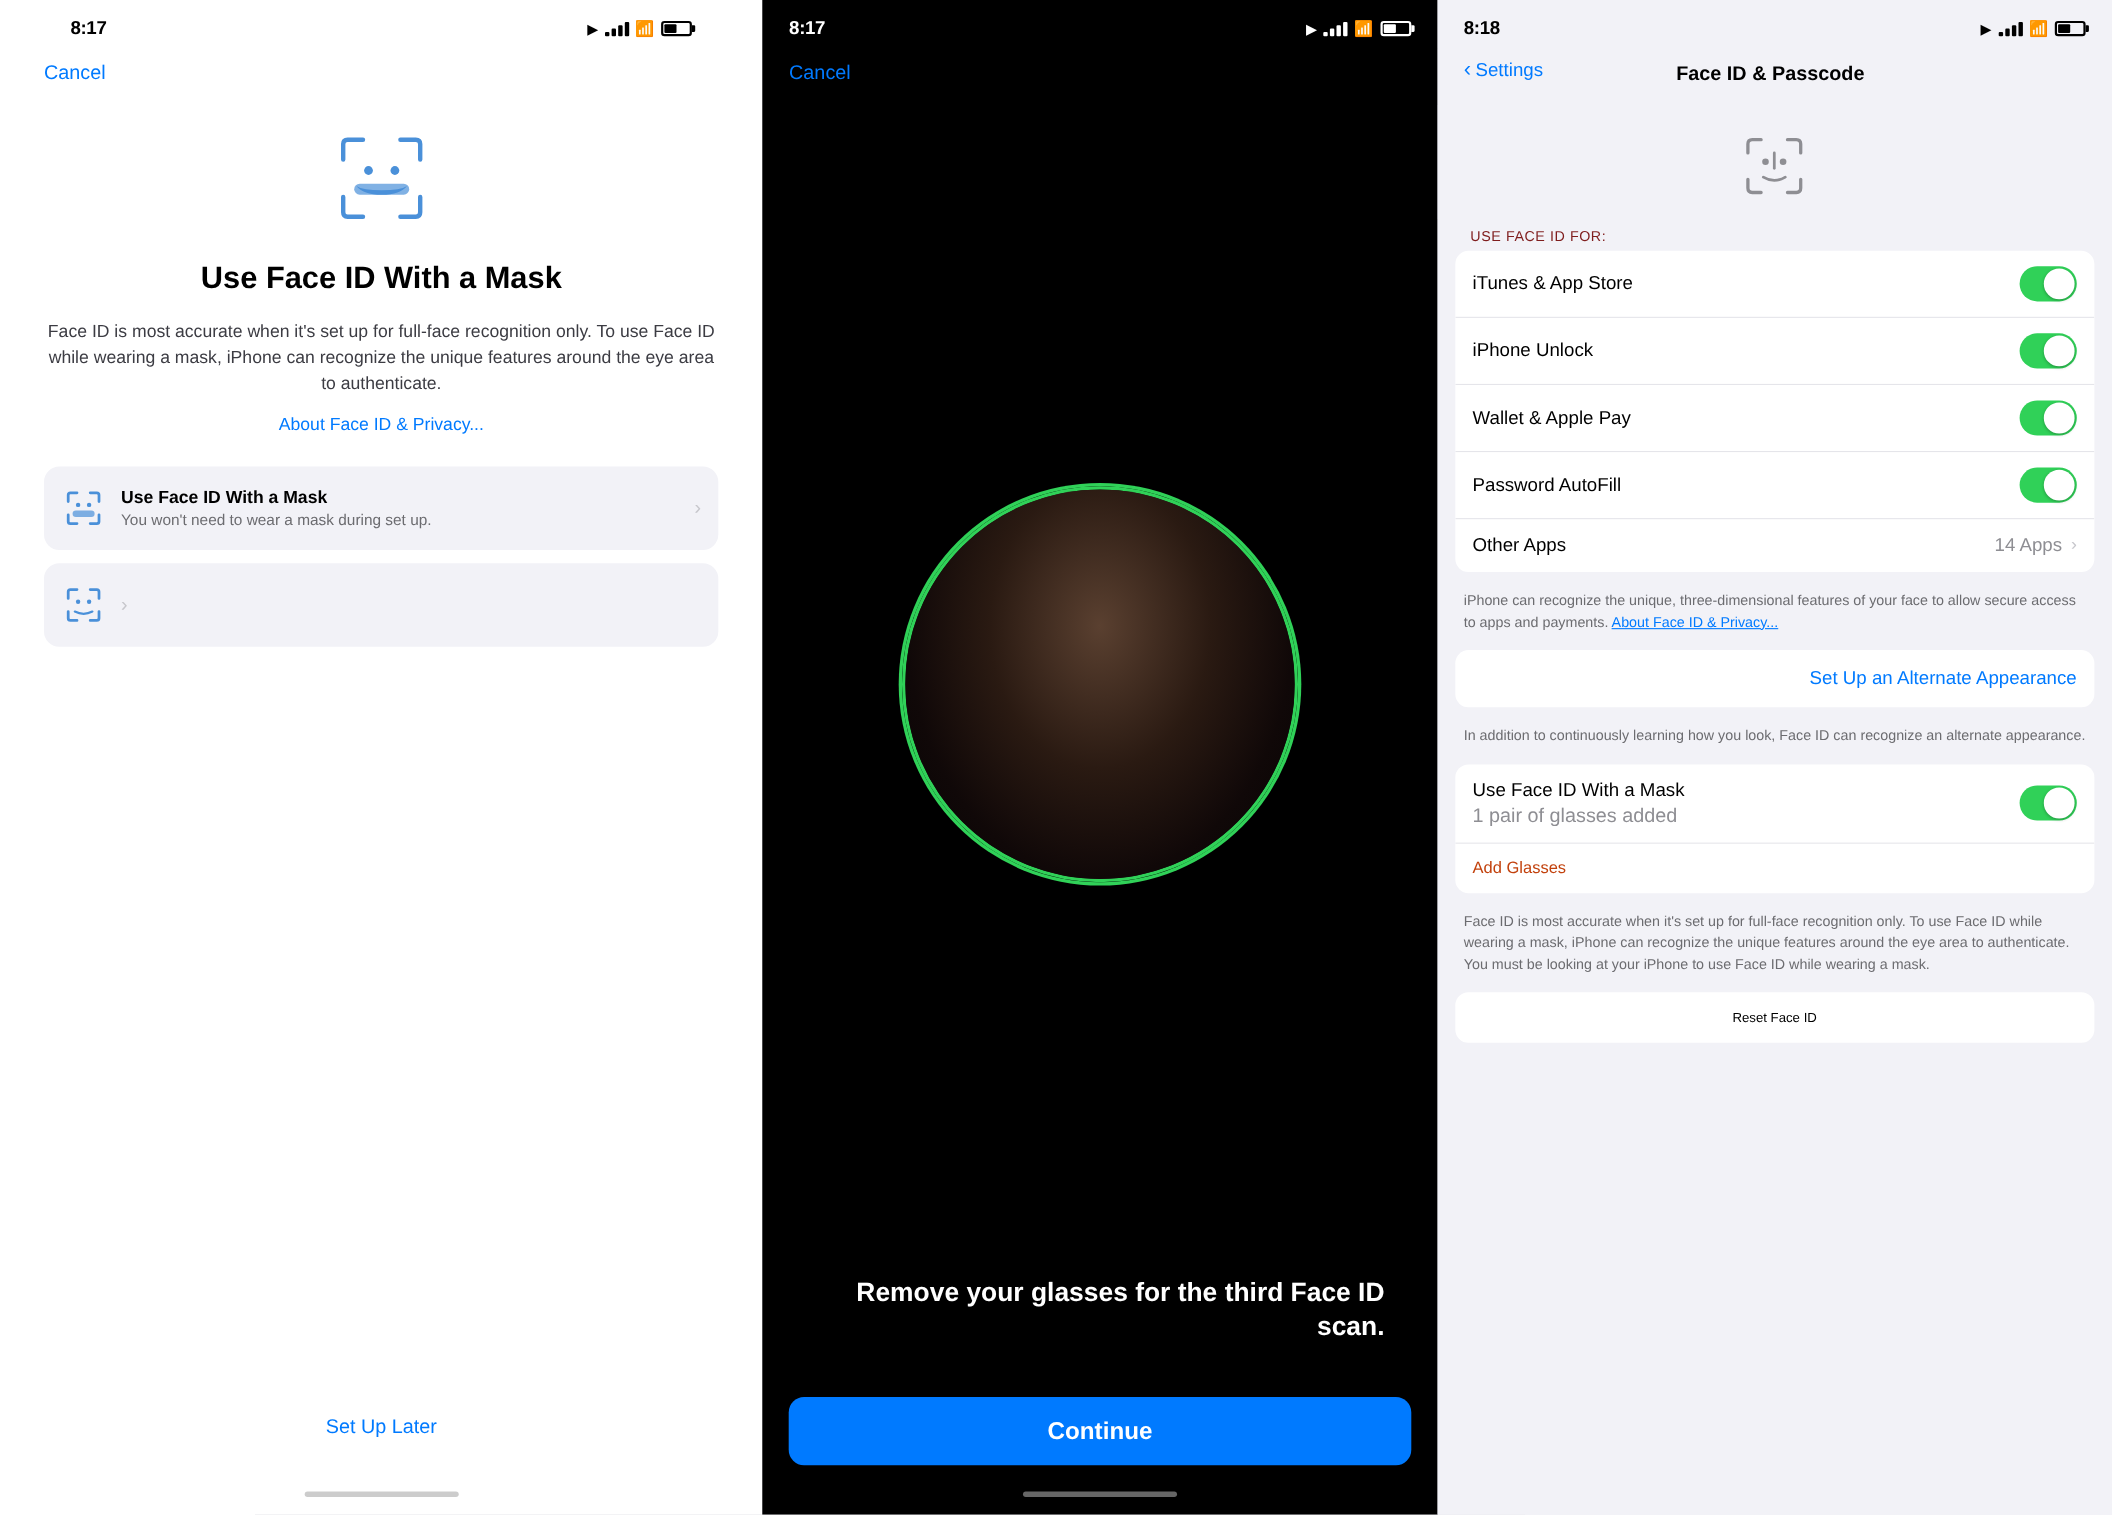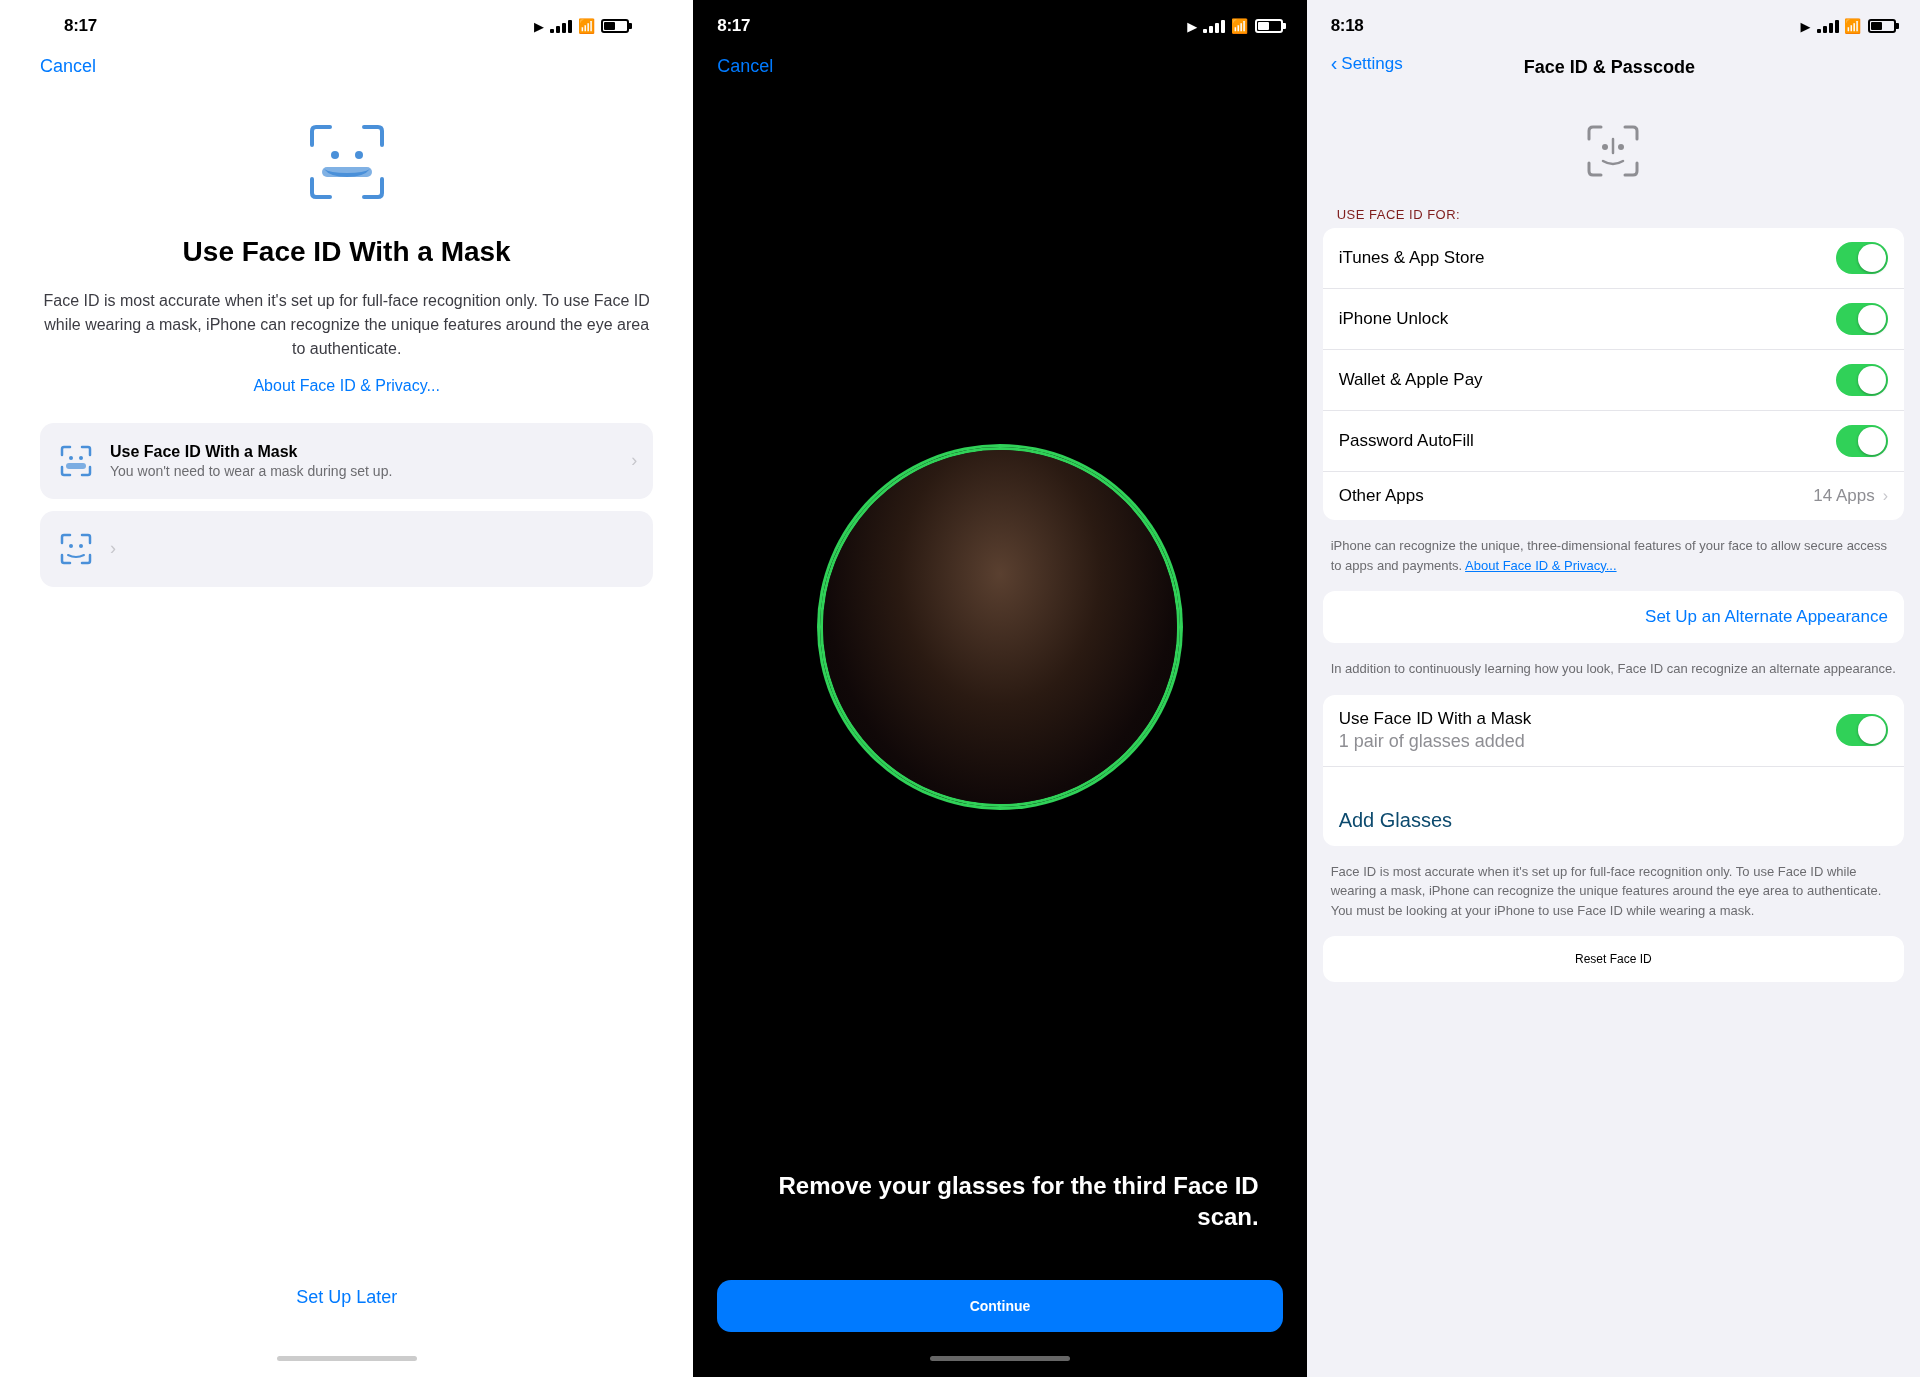--- a/index.html
+++ b/index.html
@@ -232,21 +232,21 @@
       font-weight: 700;
       text-align: right;
       padding: 0 48px;
       line-height: 1.3;
       margin-bottom: 48px;
     }
     .continue-btn {
       width: calc(100% - 48px);
       background: #007aff;
       color: #fff;
-      font-size: 14px;
+      font-size: 22px;
       font-weight: 600;
       border: none;
       border-radius: 14px;
       padding: 18px;
       cursor: pointer;
       margin-bottom: 24px;
     }
     .nav-back {
       display: flex;
       align-items: center;
@@ -387,27 +387,26 @@
     }
     .mask-row-subtitle {
       font-size: 18px;
       color: #8e8e93;
       margin-top: 2px;
     }
     .add-glasses-btn {
       display: block;
       width: 100%;
       padding: 14px 16px;
-      color: #0c4a6e;
-      font-size: 20px;
+      color: #c2410c;
+      font-size: 15px;
       background: none;
       border: none;
       text-align: left;
       cursor: pointer;
-      margin-top: 28px;
     }
 
     .reset-section {
       background: #fff;
       border-radius: 12px;
       margin: 0 16px 24px;
       overflow: hidden;
     }
     .reset-btn {
       display: block;

